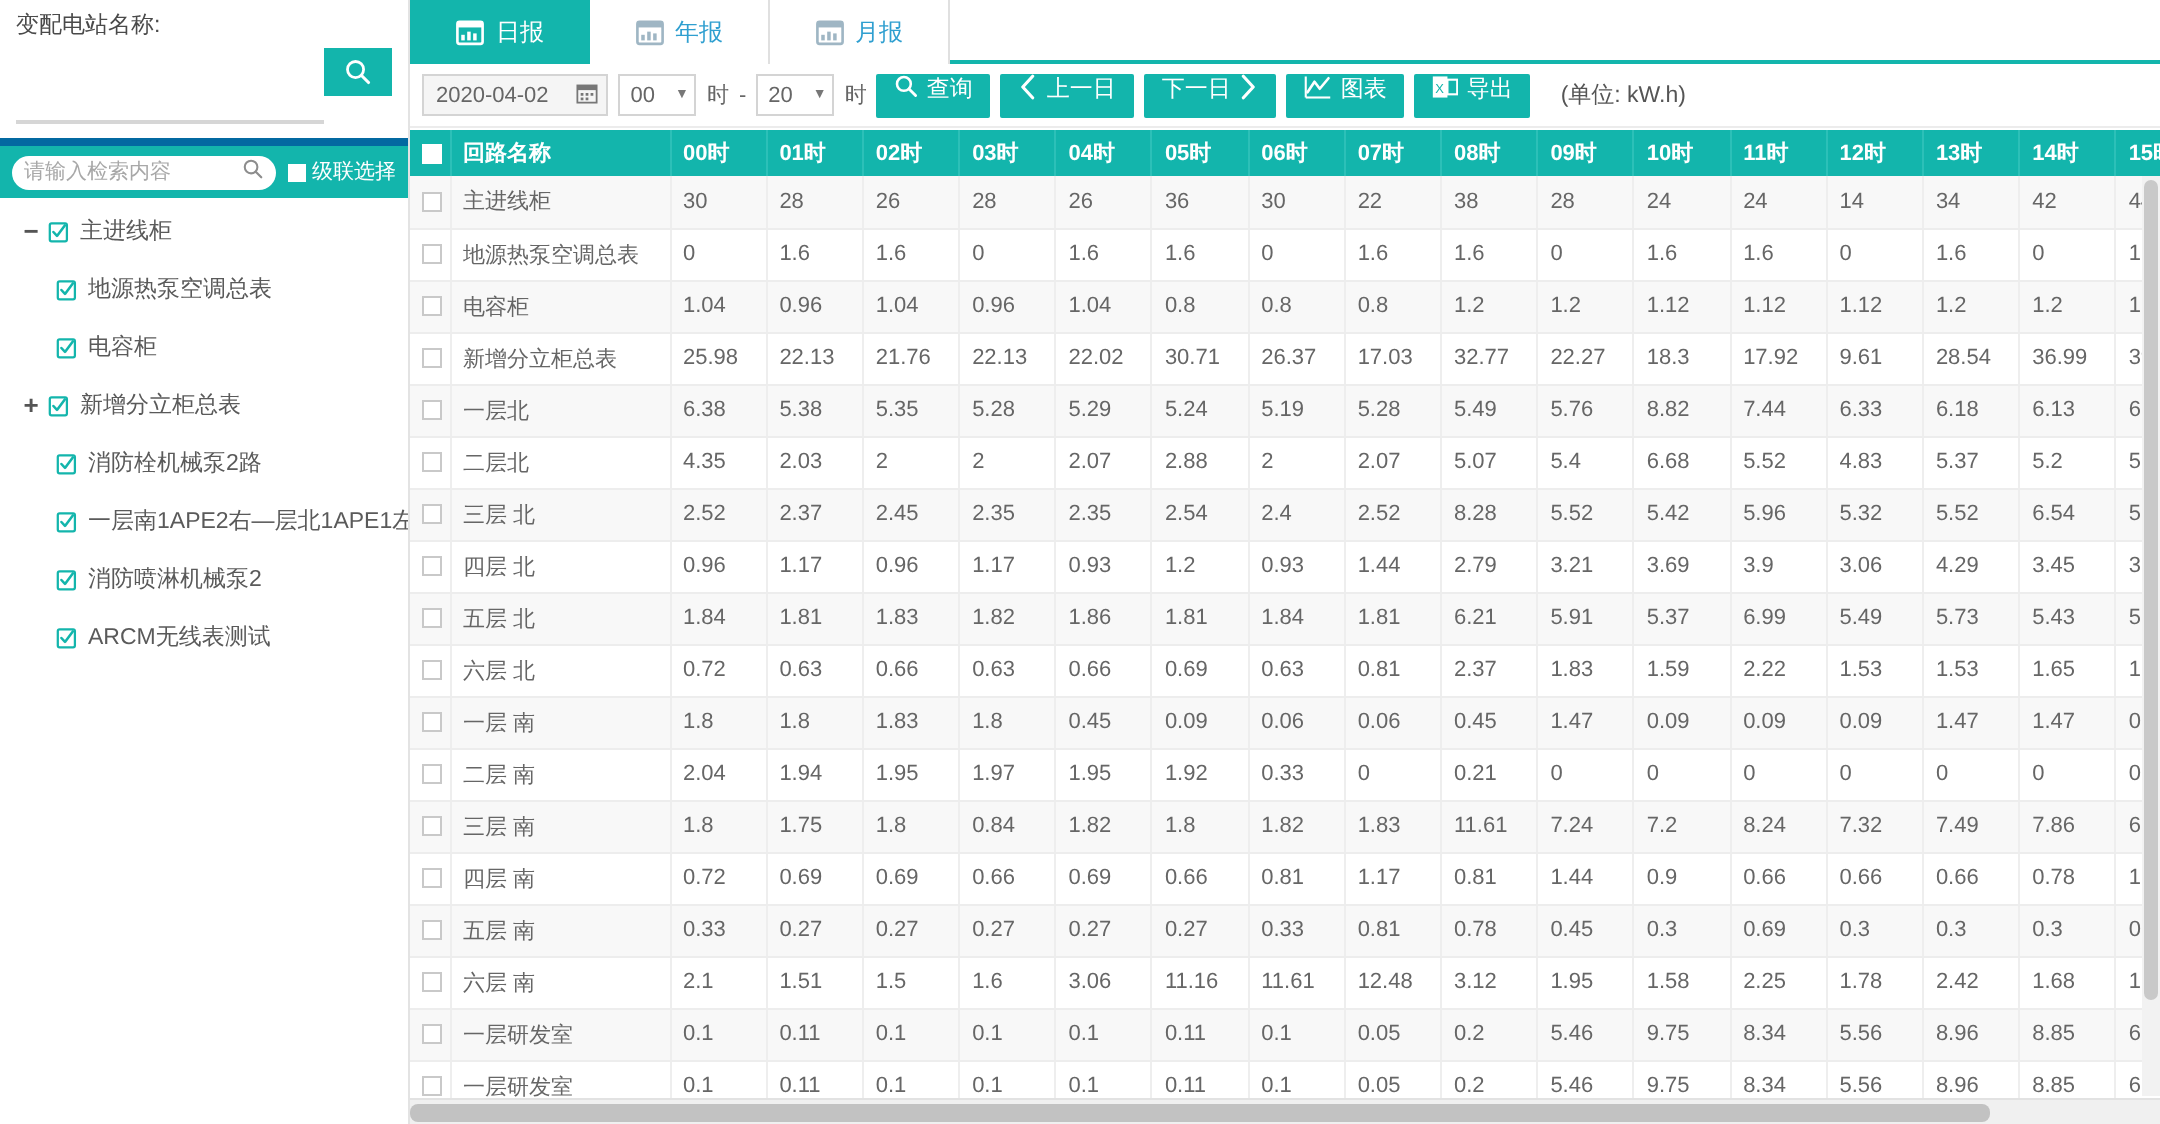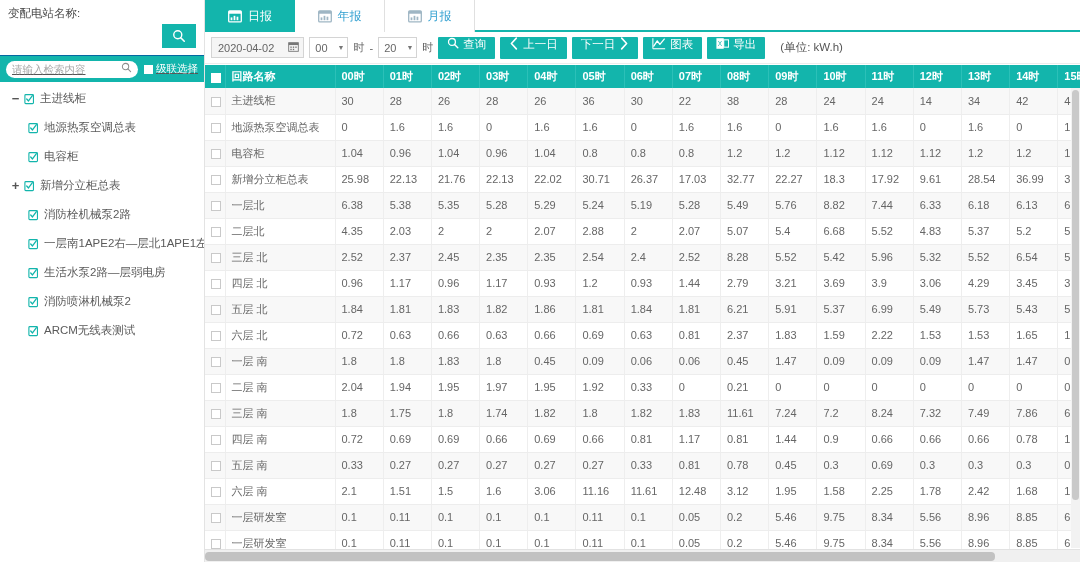--- a/index.html
+++ b/index.html
@@ -18,22 +18,22 @@
   .sidebar {
     width: 205px;
     height: 562px;
     background: #fff;
     border-right: 1px solid #e3e3e3;
     display: flex;
     flex-direction: column;
     flex: 0 0 205px;
   }
   .station-box {
-    padding: 6px 8px 7px 8px;
-    border-bottom: 1px solid #0369a1;
+    padding: 6px 8px 21px 8px;
+    border-bottom: 4px solid #0369a1;
   }
   .station-label {
     font-size: 11.5px;
     color: #4a4a4a;
     margin-bottom: 4px;
     line-height: 14px;
   }
   .station-row { display: flex; align-items: stretch; height: 24px; }
   .station-input {
     flex: 1;
@@ -60,21 +60,20 @@
   }
   .station-search-btn svg { display: block; }
 
   .filter-bar {
     background: #13b5ac;
     height: 26px;
     display: flex;
     align-items: center;
     padding: 0 6px;
     gap: 6px;
-    text-decoration: underline;
   }
   .filter-input-wrap {
     flex: 1;
     height: 17px;
     background: #fff;
     border-radius: 9px;
     display: flex;
     align-items: center;
     padding: 0 6px;
     min-width: 0;
@@ -421,29 +420,20 @@
           <span>消防栓机械泵2路</span>
         </div>
         <div class="tree-node depth1">
           <span class="node-icon">
             <svg width="12" height="12" viewBox="0 0 16 16">
               <rect x="1.2" y="2.2" width="11.4" height="12" rx="1.2" fill="none" stroke="#13b5ac" stroke-width="1.5"></rect>
               <polyline points="3.6,8 6,10.6 11.2,3.6" fill="none" stroke="#13b5ac" stroke-width="1.7" stroke-linecap="round" stroke-linejoin="round"></polyline>
             </svg>
           </span>
           <span>一层南1APE2右—层北1APE1左</span>
-        </div>
-        <div class="tree-node depth1">
-          <span class="node-icon">
-            <svg width="12" height="12" viewBox="0 0 16 16">
-              <rect x="1.2" y="2.2" width="11.4" height="12" rx="1.2" fill="none" stroke="#13b5ac" stroke-width="1.5"></rect>
-              <polyline points="3.6,8 6,10.6 11.2,3.6" fill="none" stroke="#13b5ac" stroke-width="1.7" stroke-linecap="round" stroke-linejoin="round"></polyline>
-            </svg>
-          </span>
-          <span>生活水泵2路—层弱电房</span>
         </div>
         <div class="tree-node depth1">
           <span class="node-icon">
             <svg width="12" height="12" viewBox="0 0 16 16">
               <rect x="1.2" y="2.2" width="11.4" height="12" rx="1.2" fill="none" stroke="#13b5ac" stroke-width="1.5"></rect>
               <polyline points="3.6,8 6,10.6 11.2,3.6" fill="none" stroke="#13b5ac" stroke-width="1.7" stroke-linecap="round" stroke-linejoin="round"></polyline>
             </svg>
           </span>
           <span>消防喷淋机械泵2</span>
         </div>
@@ -866,21 +856,21 @@
                 <td class="num">0</td>
                 <td class="num">0</td>
                 <td class="num">0</td>
               </tr>
               <tr>
                 <td class="cb"><span class="row-cb"></span></td>
                 <td>三层 南</td>
                 <td class="num">1.8</td>
                 <td class="num">1.75</td>
                 <td class="num">1.8</td>
-                <td class="num">1.74</td>
+                <td class="num">0.84</td>
                 <td class="num">1.82</td>
                 <td class="num">1.8</td>
                 <td class="num">1.82</td>
                 <td class="num">1.83</td>
                 <td class="num">11.61</td>
                 <td class="num">7.24</td>
                 <td class="num">7.2</td>
                 <td class="num">8.24</td>
                 <td class="num">7.32</td>
                 <td class="num">7.49</td>

